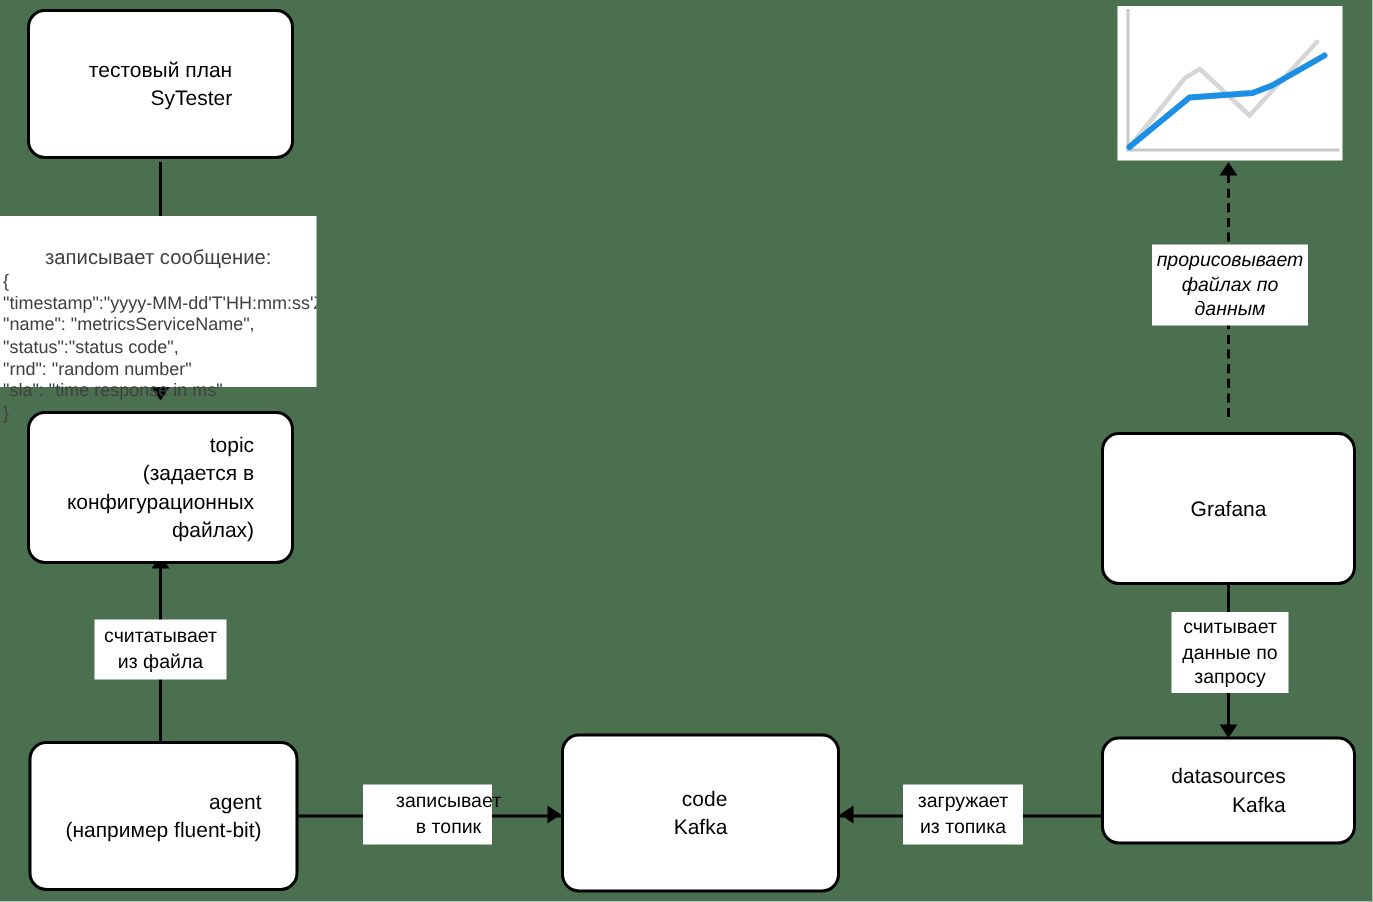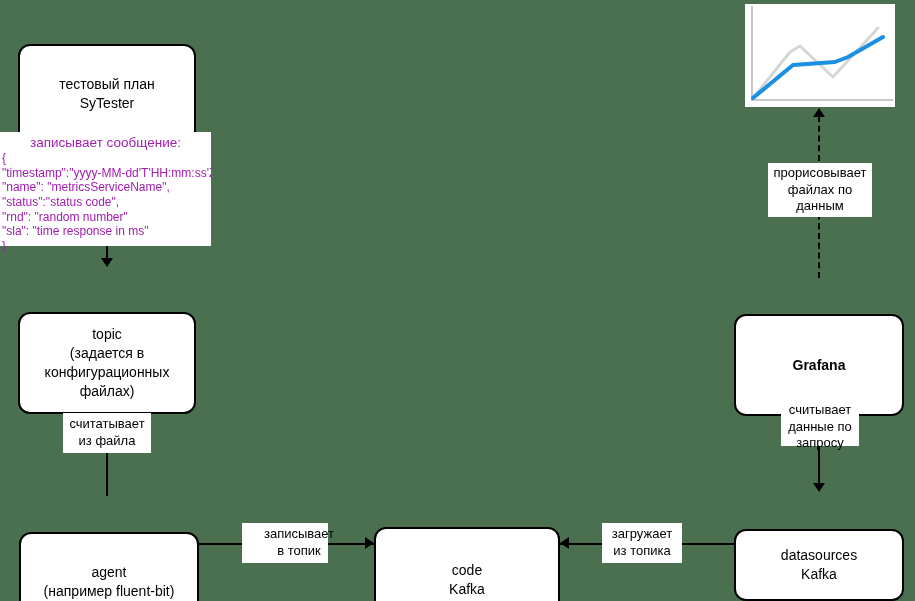--- a/index.html
+++ b/index.html
@@ -19,26 +19,25 @@
   
   .node {
     position: absolute;
     background: #ffffff;
     border: 2px solid #000000;
     border-radius: 12px;
     box-sizing: border-box;
     display: flex;
     align-items: center;
     justify-content: center;
-    text-align: center;
+    text-align: right;
     color: #000000;
     font-size: 14px;
     line-height: 1.35;
     z-index: 6;
-    margin-top: 38px;
   }
   .node .lines { padding: 0 8px; }
 
   
   .edge-label {
     position: absolute;
     background: #ffffff;
     color: #000000;
     font-size: 13px;
     line-height: 1.3;
@@ -49,24 +48,25 @@
     align-items: center;
     justify-content: center;
     z-index: 7;
     white-space: pre;
   }
 
   
   .note {
     position: absolute;
     background: #ffffff;
-    color: #a21caf;
+    color: #404040;
     box-sizing: border-box;
     z-index: 7;
-    padding: 3px 0 2px 0;
+    padding: 20px 0 2px 0;
+    margin-top: 12px;
   }
   .note-title {
     font-size: 13.5px;
     text-align: center;
     padding: 0 4px 1px 4px;
   }
   .note-body {
     font-size: 12px;
     line-height: 1.22;
     text-align: left;
@@ -192,21 +192,21 @@
     </div>
   </div>
 
   <div class="node" style="left:734px; top:491px; width:170px; height:72px;">
     <div class="lines">
       <div>datasources</div>
       <div>Kafka</div>
     </div>
   </div>
 
-  <div class="node" style="left:734px; top:276px; width:170px; height:102px;font-weight:bold;">
+  <div class="node" style="left:734px; top:288px; width:170px; height:102px;">
     <div class="lines">
       <div>Grafana</div>
     </div>
   </div>
 
   <div class="note" style="left:0px; top:132px; width:211px; height:114px;">
     <div class="note-title">записывает сообщение:</div>
     <div class="note-body">{
 "timestamp":"yyyy-MM-dd'T'HH:mm:ss'Z'",
 "name": "metricsServiceName",
@@ -224,25 +224,25 @@
   <div class="edge-label" style="left:242px; top:523px; width:86px; height:40px;padding-left:28px;">
     <span>записывает</span>
     <span>в топик</span>
   </div>
 
   <div class="edge-label" style="left:602px; top:523px; width:80px; height:40px;">
     <span>загружает</span>
     <span>из топика</span>
   </div>
 
-  <div class="edge-label" style="left:781px; top:408px; width:78px; height:38px;">
+  <div class="edge-label" style="left:781px; top:408px; width:78px; height:54px;">
     <span>считывает</span>
     <span>данные по</span>
     <span>запросу</span>
   </div>
 
-  <div class="edge-label" style="left:768px; top:163px; width:104px; height:54px;">
+  <div class="edge-label" style="left:768px; top:163px; width:104px; height:54px;font-style:italic;">
     <span>прорисовывает</span>
     <span>файлах по</span>
     <span>данным</span>
   </div>
 
 </div>
 
 </body></html>

